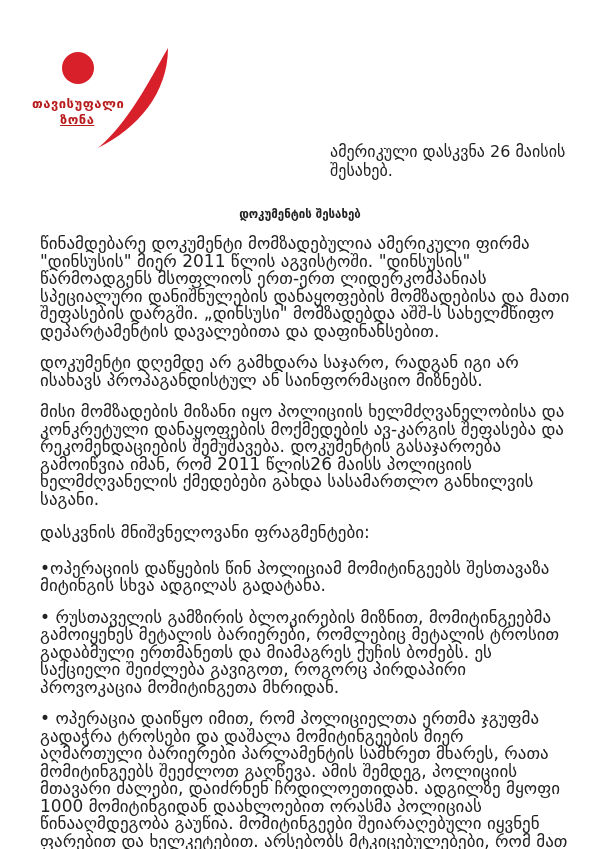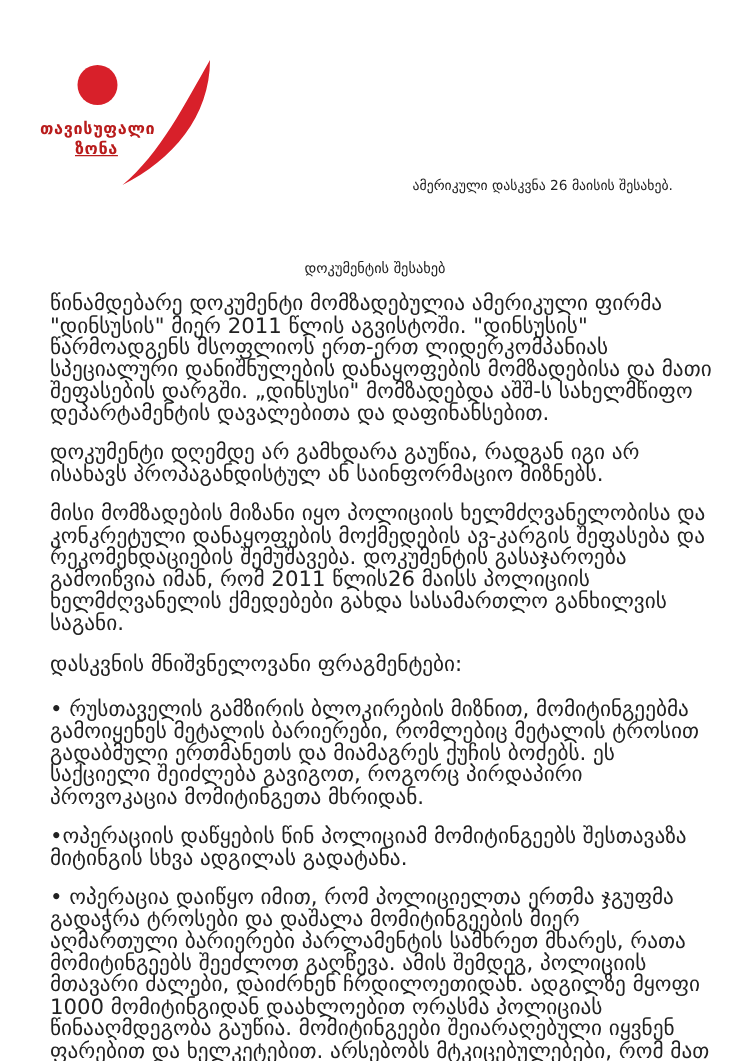--- a/index.html
+++ b/index.html
@@ -1,22 +1,22 @@
 <!DOCTYPE html>
 <html><head>
 <meta charset="utf-8">
 <style>
   html, body { margin:0; padding:0; background:#ffffff; }
   body { width:600px; height:849px; position:relative; overflow:hidden; font-family:"DejaVu Sans", sans-serif; color:#222; }
   .logo { position:absolute; left:18px; top:28px; width:180px; height:120px; }
   .logo svg { position:absolute; left:0; top:0; }
   .logo-text { position:absolute; left:14px; top:68px; color:#b91c1c; font-weight:bold; font-size:13px; line-height:16px; letter-spacing:0.5px; }
   .logo-text .l2 { display:block; padding-left:28px;text-decoration:underline; }
-  .dateline { position:absolute; left:330px; top:142px; font-size:11px; }
-  .title { position:absolute; left:0; width:600px; top:207px; text-align:center; font-size:11.5px; }
+  .dateline { position:absolute; left:330px; top:142px; font-size:16px; }
+  .title { position:absolute; left:0; width:600px; top:207px; text-align:center; font-size:11.5px;font-weight:bold; }
   .content { position:absolute; left:40px; top:235px; width:530px; font-size:17px; line-height:17.5px; }
   .content p { margin:0 0 14px 0; }
   .content .sect { margin-top:16px; margin-bottom:18px; }
 </style>
 </head>
 <body>
 
 <div class="logo">
   <svg width="180" height="125" viewBox="0 0 180 125">
     <circle cx="60" cy="40" r="16" fill="#d8202a"></circle>
@@ -27,19 +27,19 @@
     <span class="l2">ზონა</span>
   </div>
 </div>
 
 <div class="dateline">ამერიკული დასკვნა 26 მაისის შესახებ.</div>
 
 <div class="title">დოკუმენტის შესახებ</div>
 
 <div class="content">
   <p>წინამდებარე დოკუმენტი მომზადებულია ამერიკული ფირმა "დინსუსის" მიერ 2011 წლის აგვისტოში. "დინსუსის" წარმოადგენს მსოფლიოს ერთ-ერთ ლიდერკომპანიას სპეციალური დანიშნულების დანაყოფების მომზადებისა და მათი შეფასების დარგში. „დინსუსი" მომზადებდა აშშ-ს სახელმწიფო დეპარტამენტის დავალებითა და დაფინანსებით.</p>
-  <p>დოკუმენტი დღემდე არ გამხდარა გაუწია, რადგან იგი არ ისახავს პროპაგანდისტულ ან საინფორმაციო მიზნებს.</p>
+  <p>დოკუმენტი დღემდე არ გამხდარა საჯარო, რადგან იგი არ ისახავს პროპაგანდისტულ ან საინფორმაციო მიზნებს.</p>
   <p>მისი მომზადების მიზანი იყო პოლიციის ხელმძღვანელობისა და კონკრეტული დანაყოფების მოქმედების ავ-კარგის შეფასება და რეკომენდაციების შემუშავება. დოკუმენტის გასაჯაროება გამოიწვია იმან, რომ 2011 წლის26 მაისს პოლიციის ხელმძღვანელის ქმედებები გახდა სასამართლო განხილვის საგანი.</p>
   <p class="sect">დასკვნის მნიშვნელოვანი ფრაგმენტები:</p>
+  <p>•ოპერაციის დაწყების წინ პოლიციამ მომიტინგეებს შესთავაზა მიტინგის სხვა ადგილას გადატანა.</p>
   <p>• რუსთაველის გამზირის ბლოკირების მიზნით, მომიტინგეებმა გამოიყენეს მეტალის ბარიერები, რომლებიც მეტალის ტროსით გადაბმული ერთმანეთს და მიამაგრეს ქუჩის ბოძებს. ეს საქციელი შეიძლება გავიგოთ, როგორც პირდაპირი პროვოკაცია მომიტინგეთა მხრიდან.</p>
-  <p>•ოპერაციის დაწყების წინ პოლიციამ მომიტინგეებს შესთავაზა მიტინგის სხვა ადგილას გადატანა.</p>
   <p>• ოპერაცია დაიწყო იმით, რომ პოლიციელთა ერთმა ჯგუფმა გადაჭრა ტროსები და დაშალა მომიტინგეების მიერ აღმართული ბარიერები პარლამენტის სამხრეთ მხარეს, რათა მომიტინგეებს შეეძლოთ გაღწევა. ამის შემდეგ, პოლიციის მთავარი ძალები, დაიძრნენ ჩრდილოეთიდან. ადგილზე მყოფი 1000 მომიტინგიდან დაახლოებით ორასმა პოლიციას წინააღმდეგობა გაუწია. მომიტინგეები შეიარაღებული იყვნენ ფარებით და ხელკეტებით. არსებობს მტკიცებულებები, რომ მათ ჰქონდათ მოლოტოვის კოქტეილი. არსებობდა ინფორმაცია, რომ მომიტინგეთა შორის ცალკეულ პირებს ლეგალურად ჰქონდათ ცეცხლსასროლი იარაღი.</p>
 </div>
 
 </body></html>

